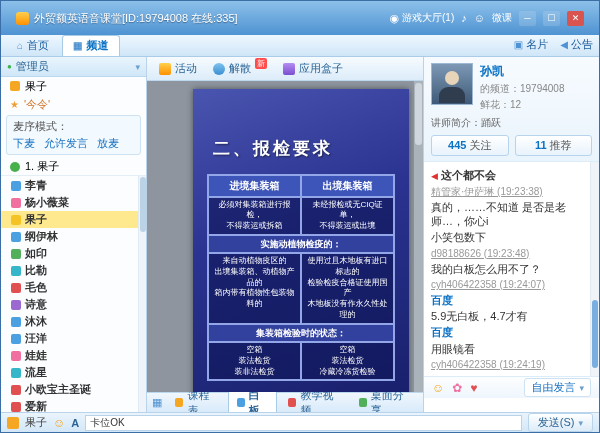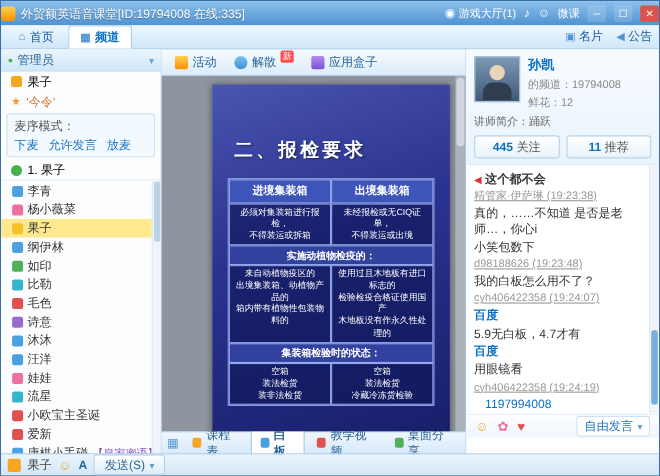--- a/index.html
+++ b/index.html
@@ -1,21 +1,21 @@
 <!DOCTYPE html>
 <html><head>
 <meta charset="utf-8">
 <style>
   * { box-sizing: border-box; margin:0; padding:0; }
   html,body { width:600px; height:433px; overflow:hidden; }
   body { font-family:"Liberation Sans",sans-serif; font-size:11px; background:#d9e9f7; }
   .window { width:600px; height:433px; display:flex; flex-direction:column; border:1px solid #3a6ea5; background:#d9e9f7; }
 
   
-  .titlebar { height:22px; background:linear-gradient(#8cc0ea,#4f93d2); display:flex; align-items:center; padding:0 0; color:#fff; gap:5px; flex:0 0 auto; }
+  .titlebar { height:34px; background:linear-gradient(#8cc0ea,#4f93d2); display:flex; align-items:center; padding:0 15px; color:#fff; gap:5px; flex:0 0 auto; }
   .app-icon { width:13px; height:13px; background:linear-gradient(#ffd04d,#ff9000); border-radius:3px; flex:0 0 auto; }
   .title { font-size:11px; text-shadow:0 1px 1px rgba(0,0,0,.35); white-space:nowrap; }
   .tb-right { margin-left:auto; display:flex; align-items:center; gap:7px; }
   .tb-item { display:flex; gap:3px; align-items:center; font-size:10px; cursor:default; }
   .mini-icon { font-size:11px; line-height:1; }
   .win-btn { width:17px; height:15px; text-align:center; font-size:9px; line-height:15px; background:rgba(255,255,255,.15); border-radius:2px; }
   .win-btn.close { background:#d9534f; }
 
   
   .tabrow { height:22px; background:linear-gradient(#eef7ff,#cfe6f8); display:flex; align-items:flex-end; padding:0 6px; gap:3px; border-bottom:1px solid #aacce8; flex:0 0 auto; }
@@ -39,21 +39,21 @@
   .u-icon { width:10px; height:10px; border-radius:2px; flex:0 0 auto; }
   .ic-owner { background:#f5a623; }
   .ic-green-sp { background:#47b04b; border-radius:50%; }
   .ic-blue{background:#4aa0e0} .ic-pink{background:#f070a0} .ic-yellow{background:#f5c325}
   .ic-green{background:#52b05a} .ic-red{background:#e05050} .ic-purple{background:#9a6ad0} .ic-cyan{background:#35b6c9}
   .mic-mode { margin:2px 5px 3px; border:1px solid #cfe2f1; background:#f2f9ff; padding:3px 6px; border-radius:3px; flex:0 0 auto; }
   .mm-label { color:#555; }
   .mm-actions { display:flex; gap:9px; margin-top:2px; }
   .mm-actions a { color:#1a73c0; cursor:pointer; }
   .tree-row { border-bottom:1px solid #e4eef7; }
-  .user-list { flex:1; overflow:hidden; position:relative; padding:1px 8px 18px 0; }
+  .user-list { flex:1; overflow:hidden; position:relative; padding:1px 8px 18px 0;font-weight:bold; }
   .user-row { height:17px; display:flex; align-items:center; gap:4px; padding:0 2px 0 10px; white-space:nowrap; overflow:hidden; }
   .user-row.hl { background:#ffe98f; }
   .u-name { color:#333; }
   .u-badge { font-size:10px; }
   .b-purple { color:#8a4fc8; }
   .sb-scroll { position:absolute; right:0; top:0; bottom:0; width:8px; background:#eef4fa; border-left:1px solid #dfeaf4; }
   .sb-scroll .thumb { width:6px; margin:1px; height:55px; background:#bcd3e6; border-radius:3px; }
 
   
   .center { flex:1; display:flex; flex-direction:column; min-width:0; border-right:1px solid #b9d4ea; min-height:0; }
@@ -390,19 +390,20 @@
       </div>
       <div class="r-input"></div>
     </div>
   </div>
 
   <div class="bottombar">
     <span class="bb-avatar"></span>
     <span class="bb-name">果子</span>
     <span class="fs-icon fs-smiley">☺</span>
     <span class="bb-font">A</span>
+    <input class="bb-input" value="卡位OK" style="">
     <span class="send-btn">
       <span>发送(S)</span>
       <span class="chev">▾</span>
     </span>
   </div>
 
 </div>
 
 </body></html>

